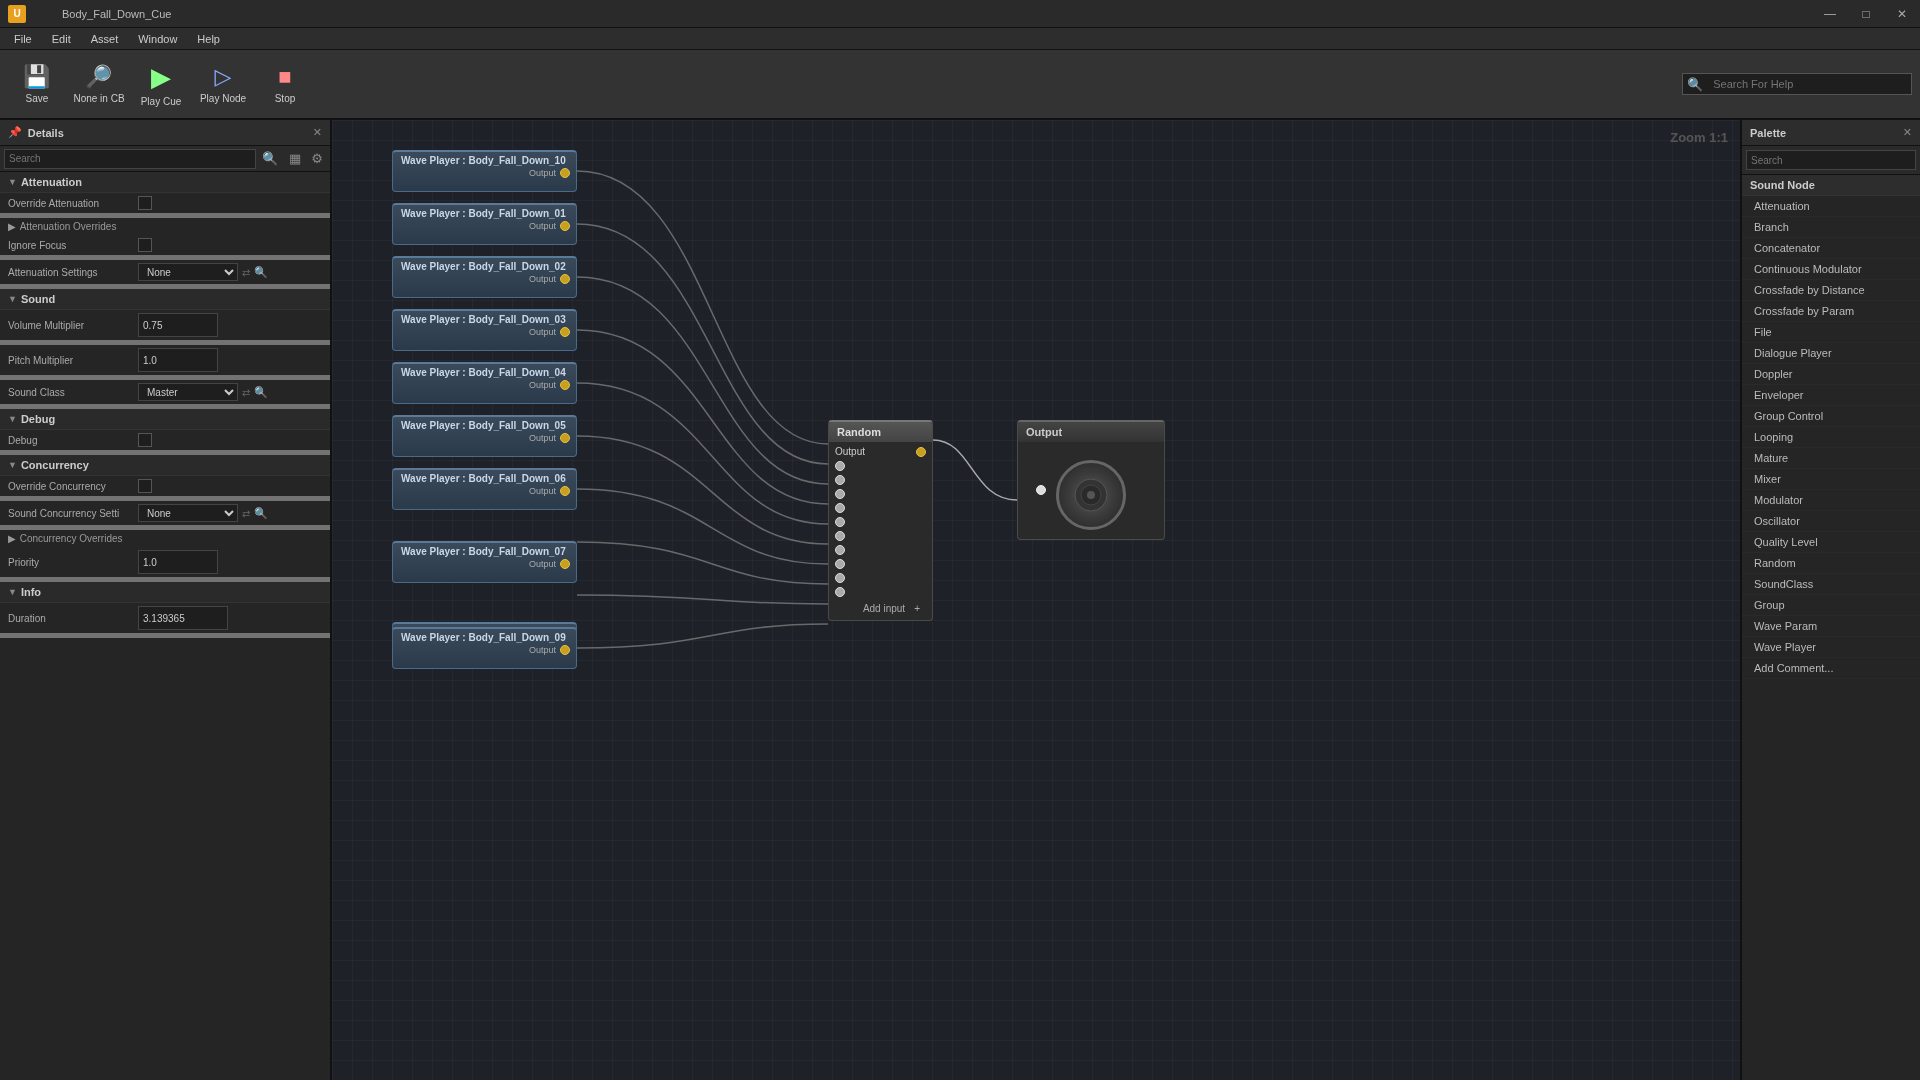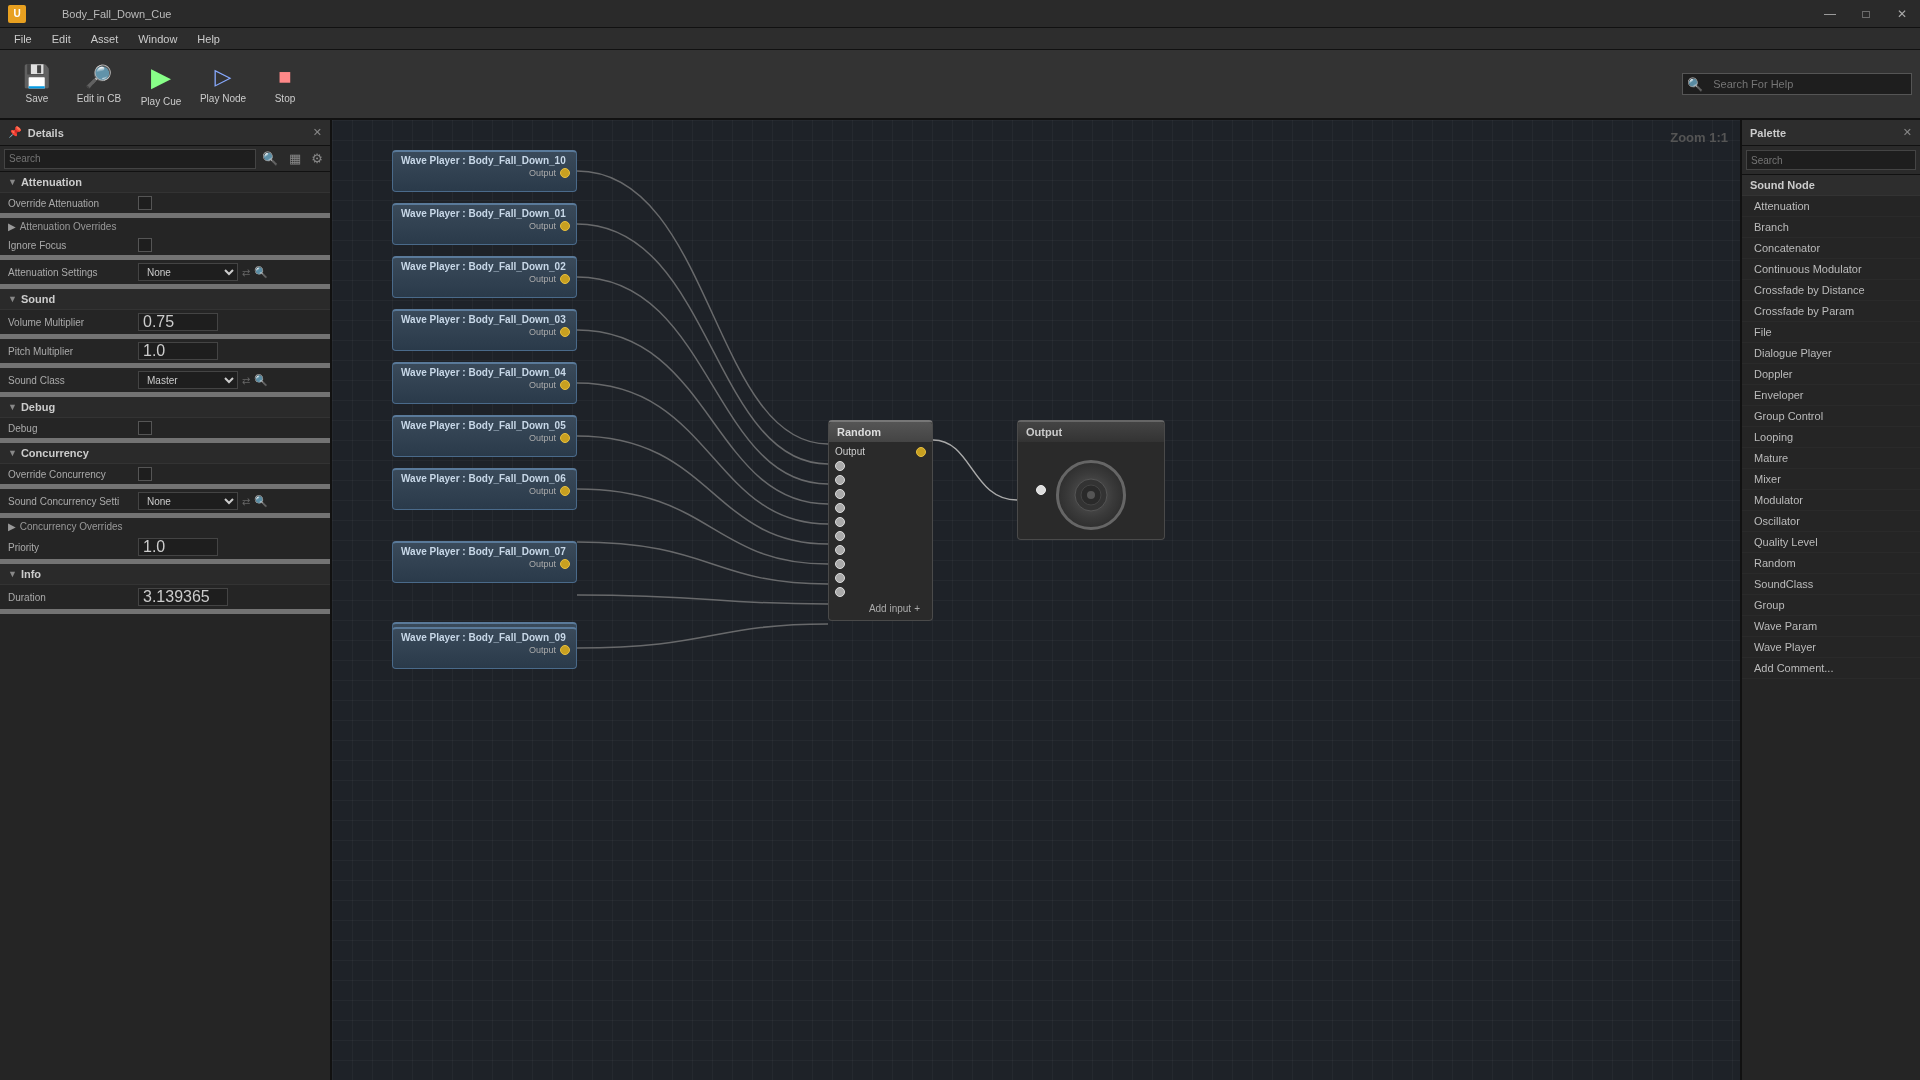--- a/index.html
+++ b/index.html
@@ -128,24 +128,24 @@
       border-bottom: 5px solid #737373;
       min-height: 24px;
     }
     .prop-label { color: #aaa; width: 130px; font-size: 10px; flex-shrink: 0; }
     .prop-value { flex: 1; }
     .prop-checkbox { width: 14px; height: 14px; border: 1px solid #555; background: #1e1e1e; cursor: pointer; }
     .prop-input {
       background: #1e1e1e;
       border: 1px solid #444;
       color: #ccc;
-      font-size: 16px;
+      font-size: 10px;
       padding: 2px 4px;
       width: 80px;
-      height: 18px;
+      height: 24px;
     }
     .prop-select-container { display: flex; align-items: center; gap: 2px; }
     .prop-select {
       background: #1e1e1e;
       border: 1px solid #444;
       color: #ccc;
       font-size: 10px;
       padding: 1px 4px;
       width: 100px;
       height: 18px;
@@ -237,21 +237,21 @@
       border-radius: 3px 3px 0 0;
     }
     #random-node .node-content { padding: 4px 6px; }
     .random-output-row { display: flex; align-items: center; justify-content: space-between; margin-bottom: 2px; color: #ccc; font-size: 10px; }
     .random-input-rows { margin-top: 4px; }
     .random-input-row { display: flex; align-items: center; gap: 4px; margin-bottom: 4px; }
     .pin-left {
       width: 10px; height: 10px;
       background: #aaa; border-radius: 50%; border: 1px solid #ddd;
     }
-    .add-input-row { display: flex; align-items: center; justify-content: flex-end; color: #aaa; font-size: 10px; padding: 2px 6px; gap: 3px; cursor: pointer; }
+    .add-input-row { display: flex; align-items: center; justify-content: flex-end; color: #aaa; font-size: 10px; padding: 2px 6px; gap: 9px; cursor: pointer; }
 
     
     #output-node {
       position: absolute;
       background: #2a2a2a;
       border: 1px solid #4a4a4a;
       border-top: 2px solid #666;
       border-radius: 4px;
       width: 148px;
       height: 120px;
@@ -392,21 +392,21 @@
   <div class="menu-item">Help</div>
 </div>
 
 <div id="toolbar" style="position:relative;">
   <div class="tool-btn">
     <span class="icon save-icon">💾</span>
     <span>Save</span>
   </div>
   <div class="tool-btn">
     <span class="icon" style="font-size:22px;">🔎</span>
-    <span>Edit in CB</span>
+    <span>None in CB</span>
   </div>
   <div class="tool-btn">
     <span class="icon" style="font-size:26px; color:#88ff88;">▶</span>
     <span>Play Cue</span>
   </div>
   <div class="tool-btn">
     <span class="icon" style="font-size:22px; color:#88aaff;">▷</span>
     <span>Play Node</span>
   </div>
   <div class="tool-btn">

